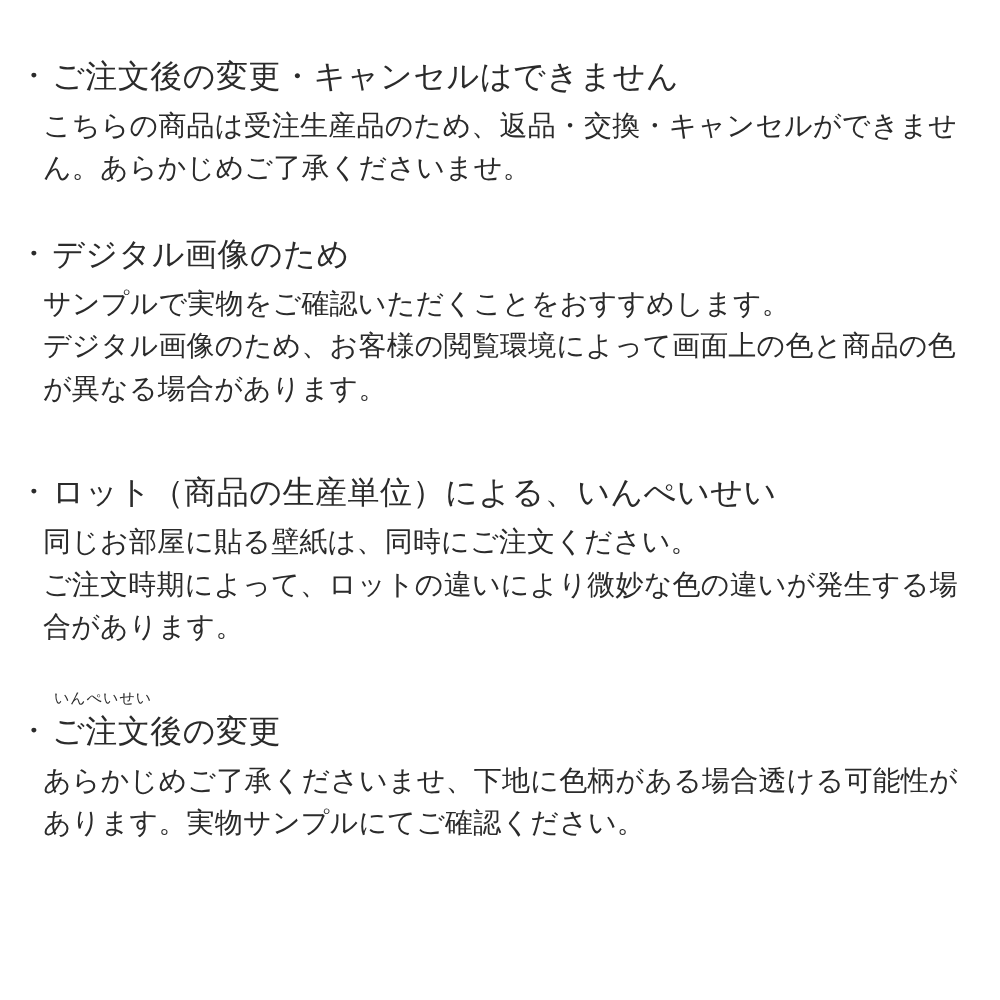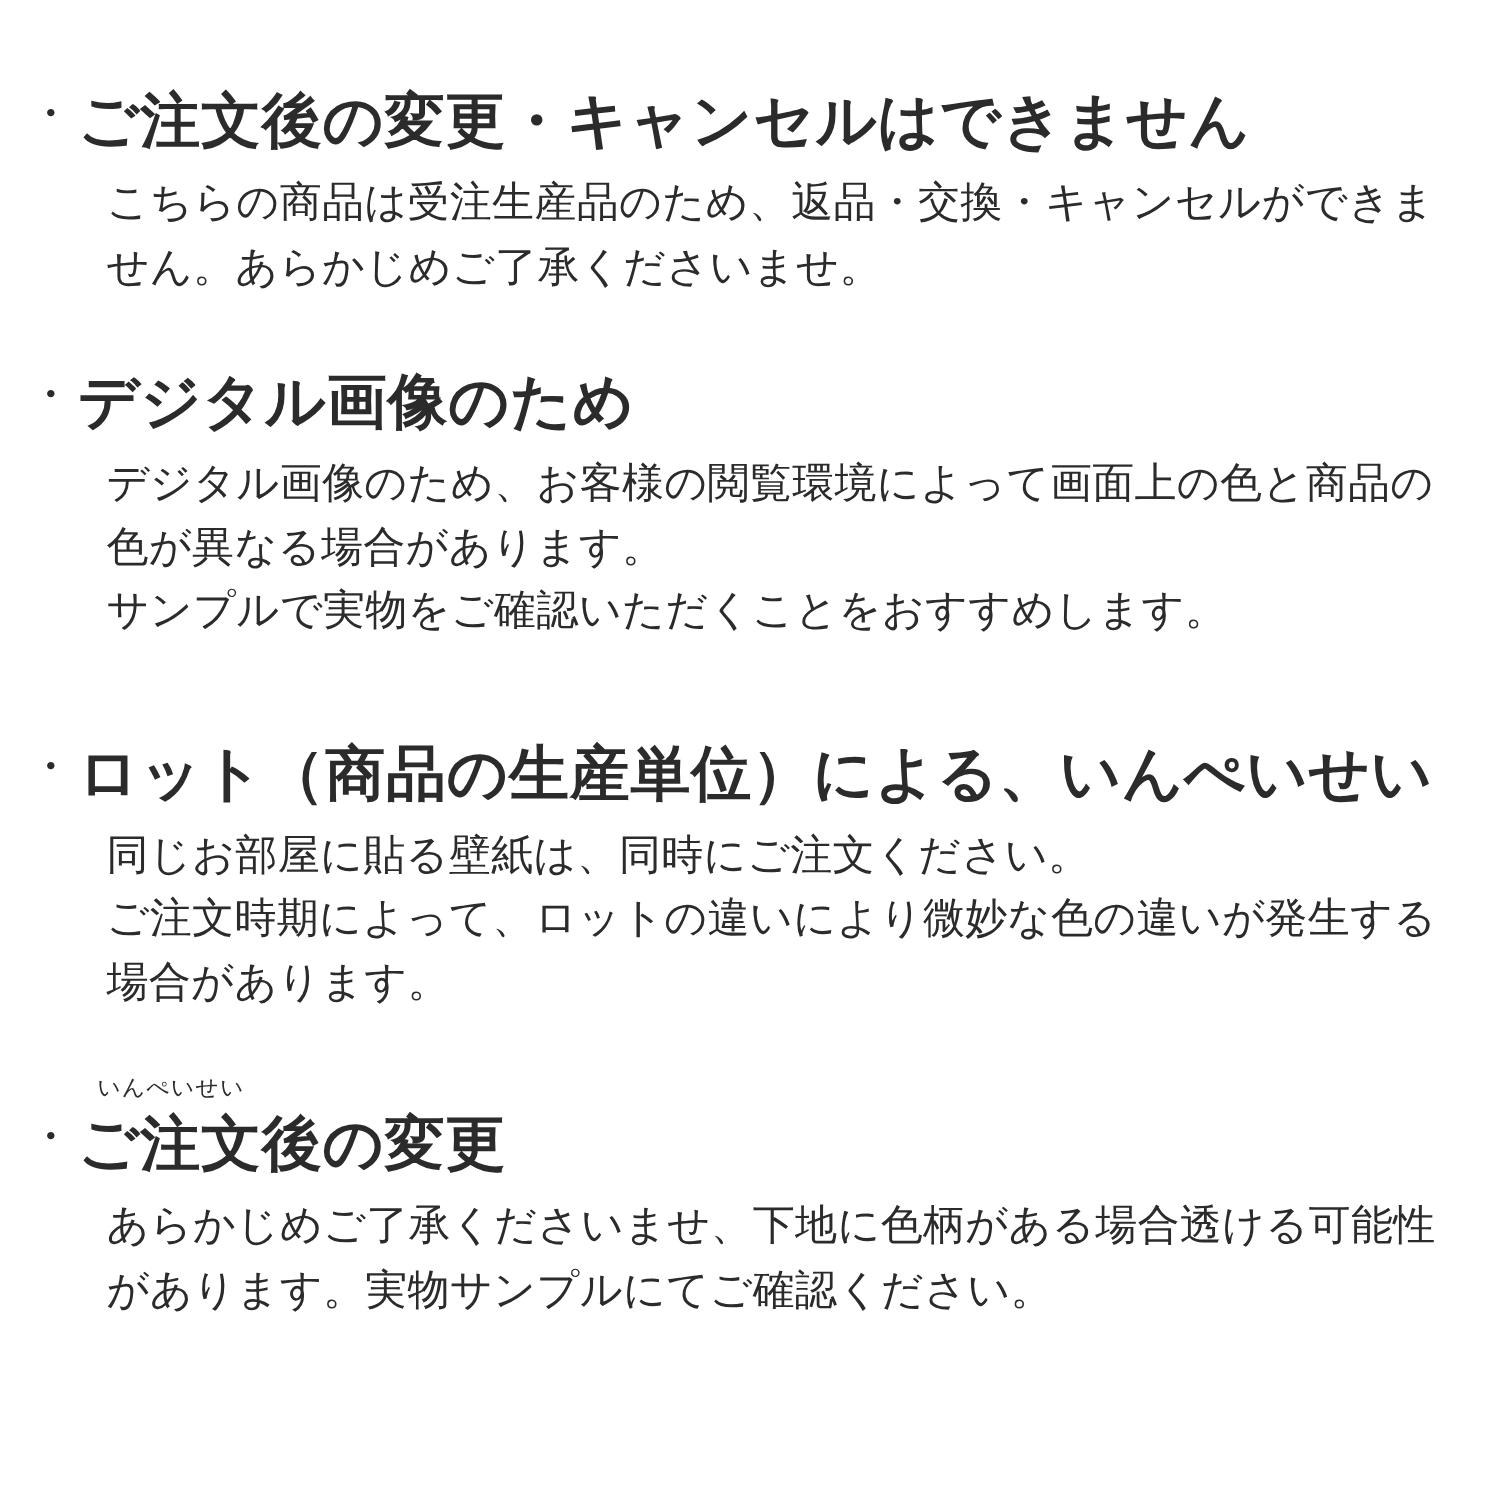--- a/index.html
+++ b/index.html
@@ -36,43 +36,43 @@
   }
   .bullet {
     font-size: 31px;
     line-height: 1.15;
     color: #2b2b2b;
     flex: 0 0 auto;
     width: 34px;
     text-align: left;
   }
   .heading {
-    font-size: 40px;
-    font-weight: bold;
+    font-size: 32px;
+    font-weight: normal;
     line-height: 1.15;
     letter-spacing: 0.5px;
     color: #2b2b2b;
     white-space: nowrap;
   }
   .heading-wrap {
     position: relative;
     display: inline-block;
   }
   .ruby {
     position: absolute;
     top: -24px;
-    left: 13px;
+    left: 2px;
     font-size: 15px;
     font-weight: normal;
     letter-spacing: 1px;
     color: #2b2b2b;
     white-space: nowrap;
   }
   .body {
-    margin-left: 53px;
+    margin-left: 25px;
     font-size: 28px;
     line-height: 1.52;
     letter-spacing: 0.2px;
     color: #2b2b2b;
   }
   .body p {
     margin: 0;
   }
 </style>
 </head>
@@ -93,22 +93,22 @@
   </div>
 
   <div class="section s2">
     <div class="heading-row">
       <span class="bullet">・</span>
       <span class="heading-wrap">
         <span class="heading">デジタル画像のため</span>
       </span>
     </div>
     <div class="body">
+      <p>サンプルで実物をご確認いただくことをおすすめします。</p>
       <p>デジタル画像のため、お客様の閲覧環境によって画面上の色と商品の色が異なる場合があります。</p>
-      <p>サンプルで実物をご確認いただくことをおすすめします。</p>
     </div>
   </div>
 
   <div class="section s3">
     <div class="heading-row">
       <span class="bullet">・</span>
       <span class="heading-wrap">
         <span class="heading">ロット（商品の生産単位）による、いんぺいせい</span>
       </span>
     </div>

